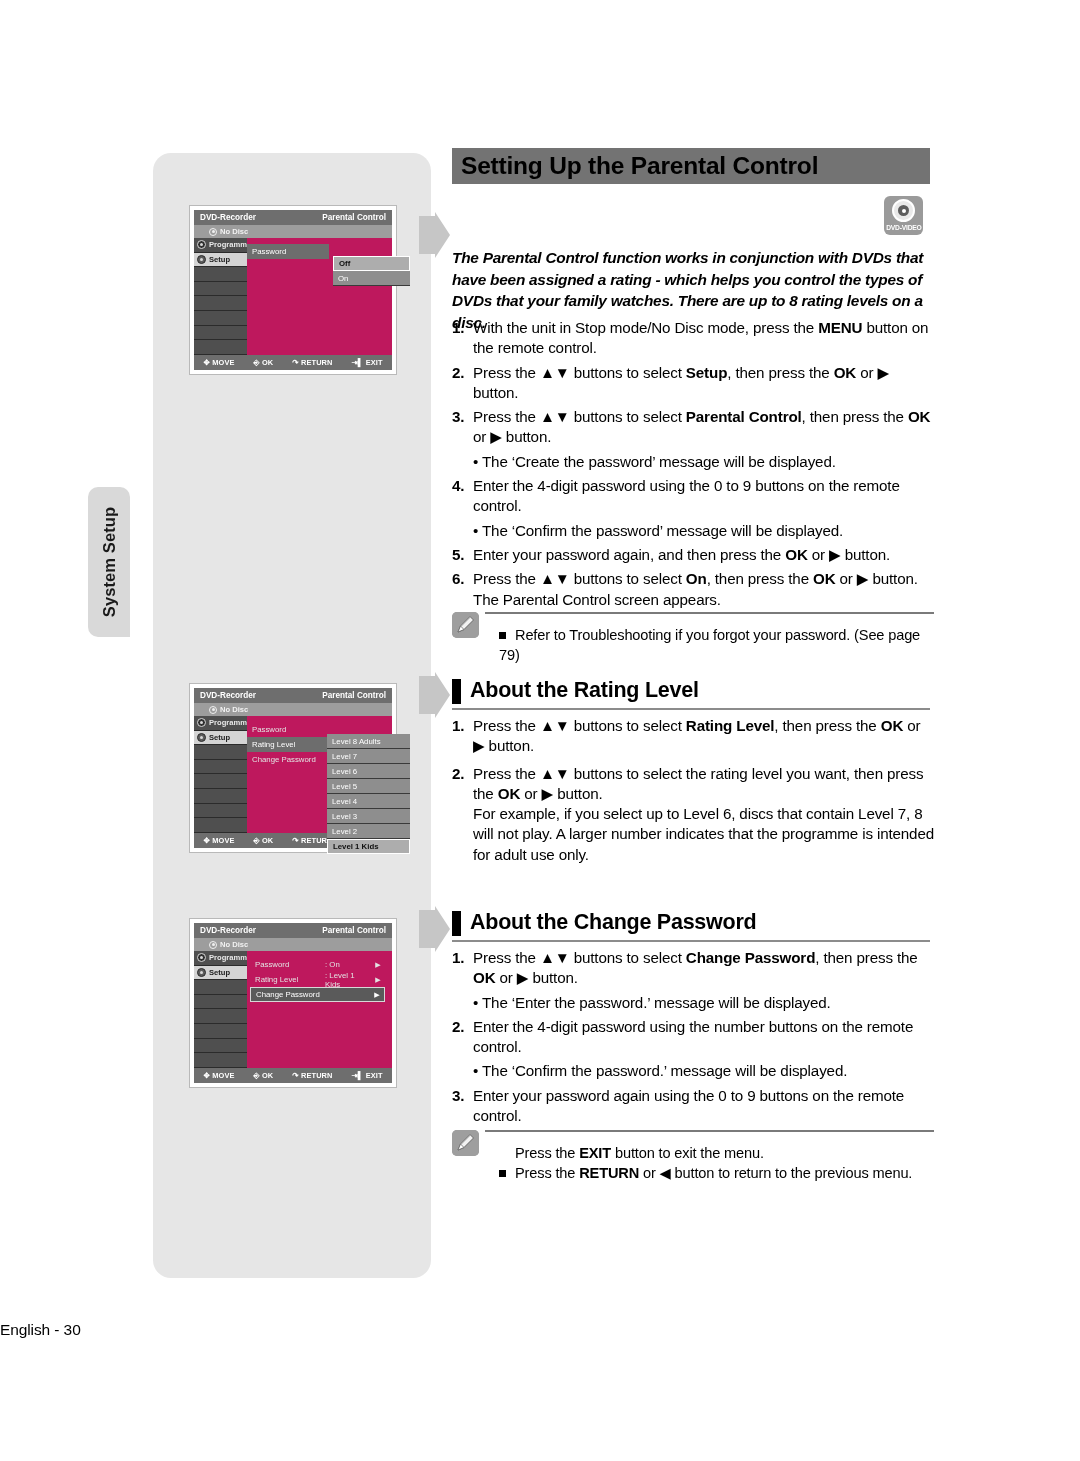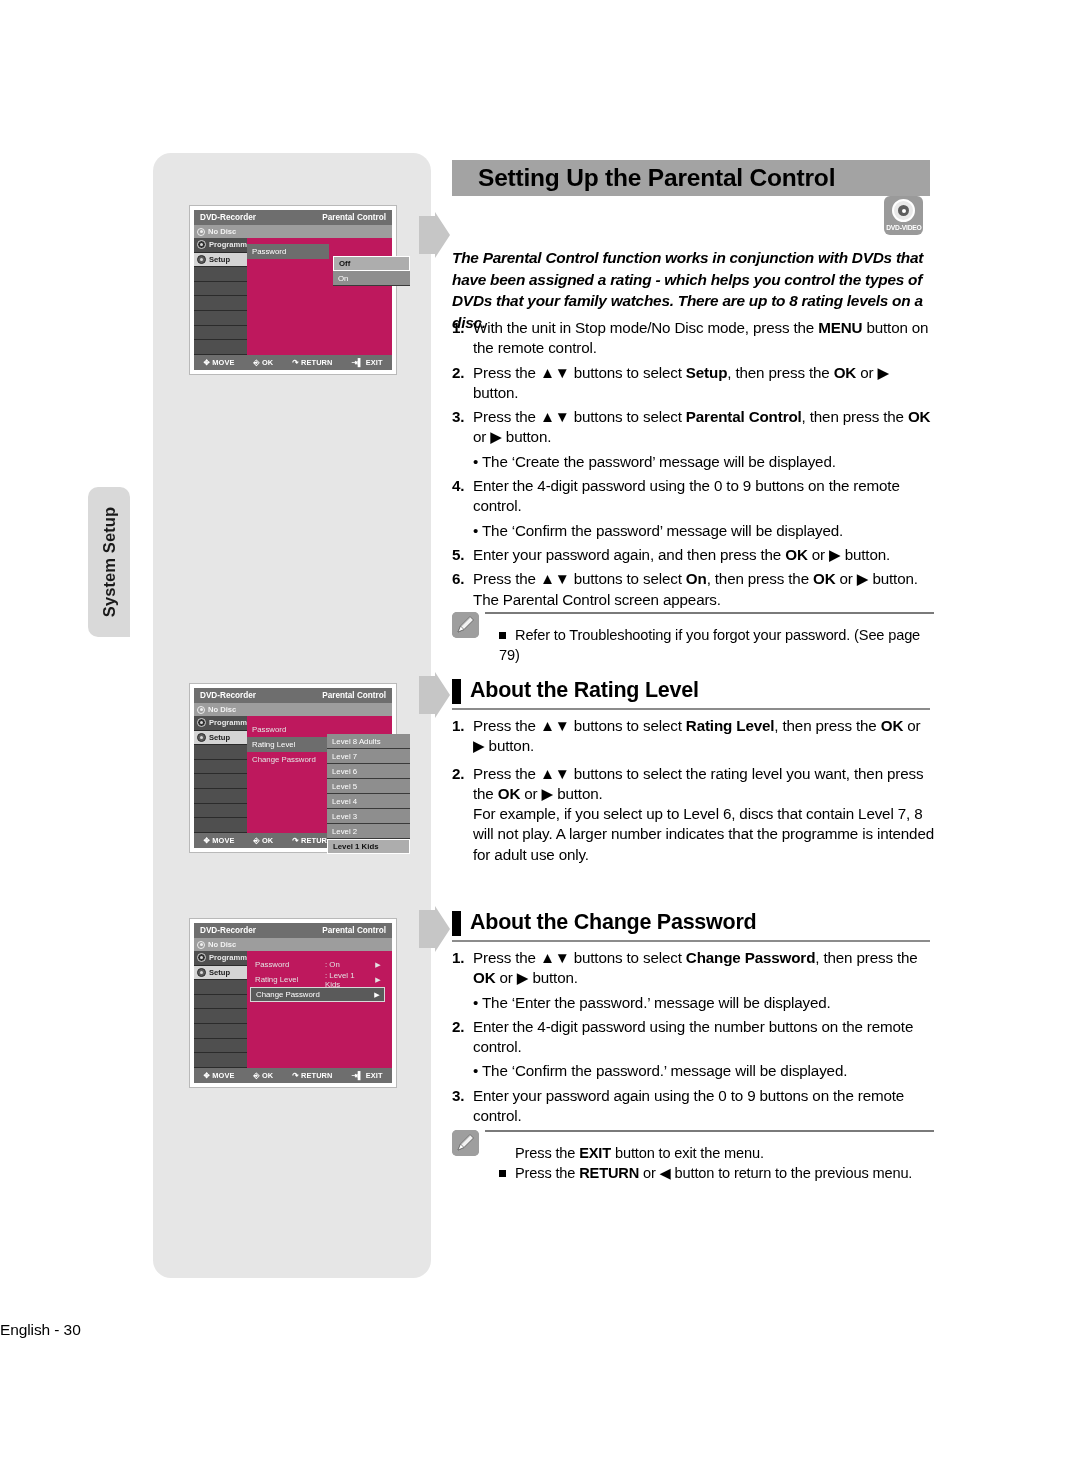--- a/index.html
+++ b/index.html
@@ -53,27 +53,27 @@
     font-weight: bold;
     color: #1a1a1a;
     letter-spacing: .1px;
     white-space: nowrap;
   }
 
   
   #page-title {
     position: absolute;
     left: 452px;
-    top: 160px;
+    top: 148px;
     width: 478px;
     height: 36px;
-    background: #a3a3a3;
-    display: flex;
-    align-items: center;
-    padding-left: 26px;
+    background: #737373;
+    display: flex;
+    align-items: center;
+    padding-left: 9px;
     box-sizing: border-box;
     font-size: 24.5px;
     font-weight: bold;
     letter-spacing: -.2px;
   }
 
   
   #dvd-badge {
     position: absolute;
     left: 884px;
@@ -249,21 +249,21 @@
     padding: 0 6px;
     font-weight: bold;
     font-size: 8.2px;
     color: #ffffff;
   }
   .osd .discbar {
     height: 13px;
     background: #9d9d9d;
     display: flex;
     align-items: center;
-    padding-left: 3px;
+    padding-left: 15px;
     font-weight: bold;
     font-size: 7.6px;
     color: #f2f2f2;
     gap: 3px;
   }
   .osd .discbar .glyph {
     width: 8px; height: 8px;
     border: 1px solid #efefef;
     border-radius: 50%;
     position: relative;

